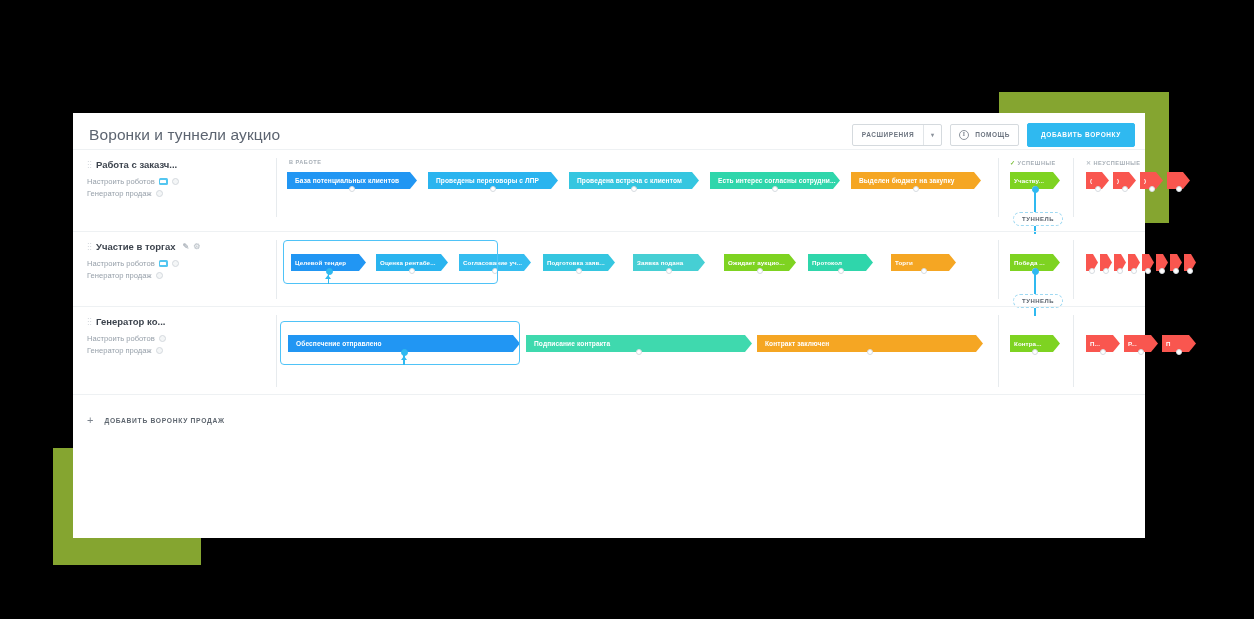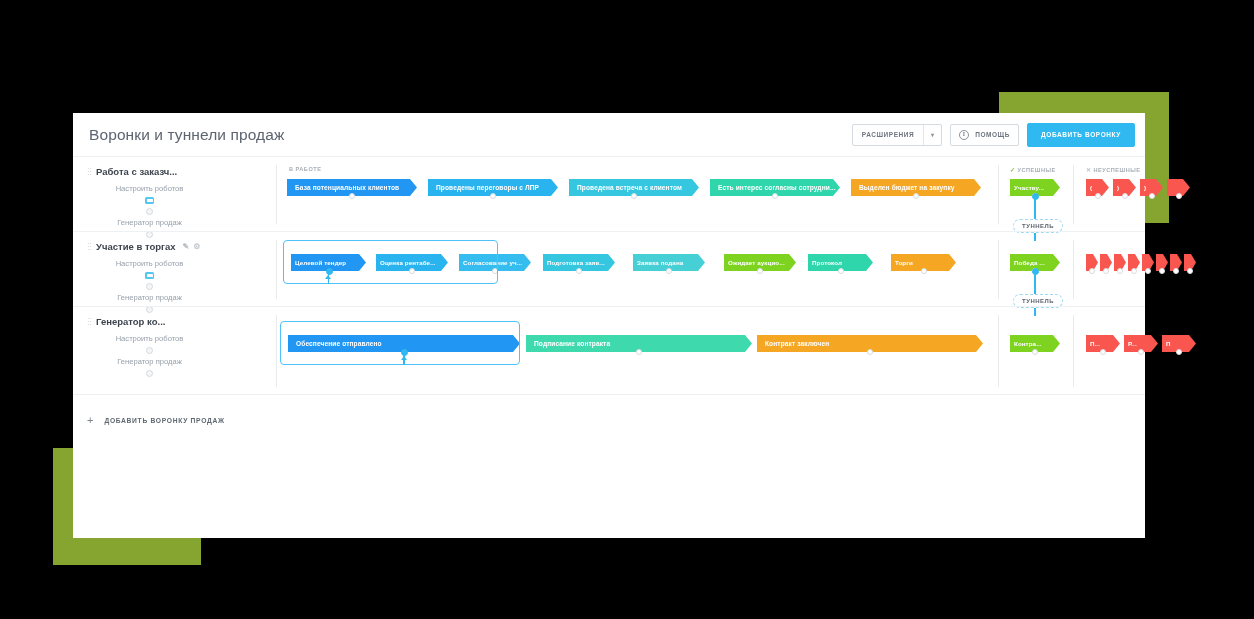--- a/index.html
+++ b/index.html
@@ -91,21 +91,20 @@
     opacity:.95;
   }
   .row-name .pencil { font-size:8px; color:#b7bdc4; margin-left:3px; }
   .row-name .gear-s { font-size:8px; color:#c3c9cf; }
 
   .row-links { margin-top:7px; }
   .row-link {
     display:flex; align-items:center; gap:4px;
     font-size:7.6px; color:#97a0aa; margin-bottom:3px; white-space:nowrap;
     cursor:pointer;
-    flex-direction:column;
   }
   .mail-ico {
     width:9px; height:7px; border-radius:1.5px; background:#54c6f0;
     position:relative; flex:0 0 auto;
   }
   .mail-ico:before {
     content:""; position:absolute; left:1.5px; right:1.5px; top:2.4px; height:2.6px;
     background:#fff; border-radius:.5px;
   }
   .dot-ico {
@@ -176,40 +175,40 @@
 <body>
 
 <div class="deco" id="deco-top"></div>
 <div class="deco" id="deco-bottom"></div>
 
 <div id="page-shade"></div>
 
 <div id="page">
 
   <div id="header">
-    <div id="page-title">Воронки и туннели продаж</div>
+    <div id="page-title">Воронки и туннели аукцио</div>
     <div id="header-actions">
 
       <div class="btn btn-split">
         <span class="lbl">РАСШИРЕНИЯ</span>
         <span class="sep"></span>
         <span class="car">▾</span>
       </div>
 
       <div class="btn btn-help">
         <span class="ico">i</span>
         <span>ПОМОЩЬ</span>
       </div>
 
       <div class="btn" id="btn-add-funnel">ДОБАВИТЬ ВОРОНКУ</div>
     </div>
   </div>
 
   <div id="rows-host">
-      <div class="row" style="top: 43px; height: 75px; padding-left: 48px;">
+      <div class="row" style="top: 36px; height: 75px; padding-left: 48px;">
         <div class="row-side">
           <div class="row-name">
             <span class="grip"></span>
             <span>Работа с заказч...</span>
           </div>
           <div class="row-links">
             <div class="row-link">
               <span>Настроить роботов</span>
               <span class="mail-ico"></span>
               <span class="dot-ico"></span>

